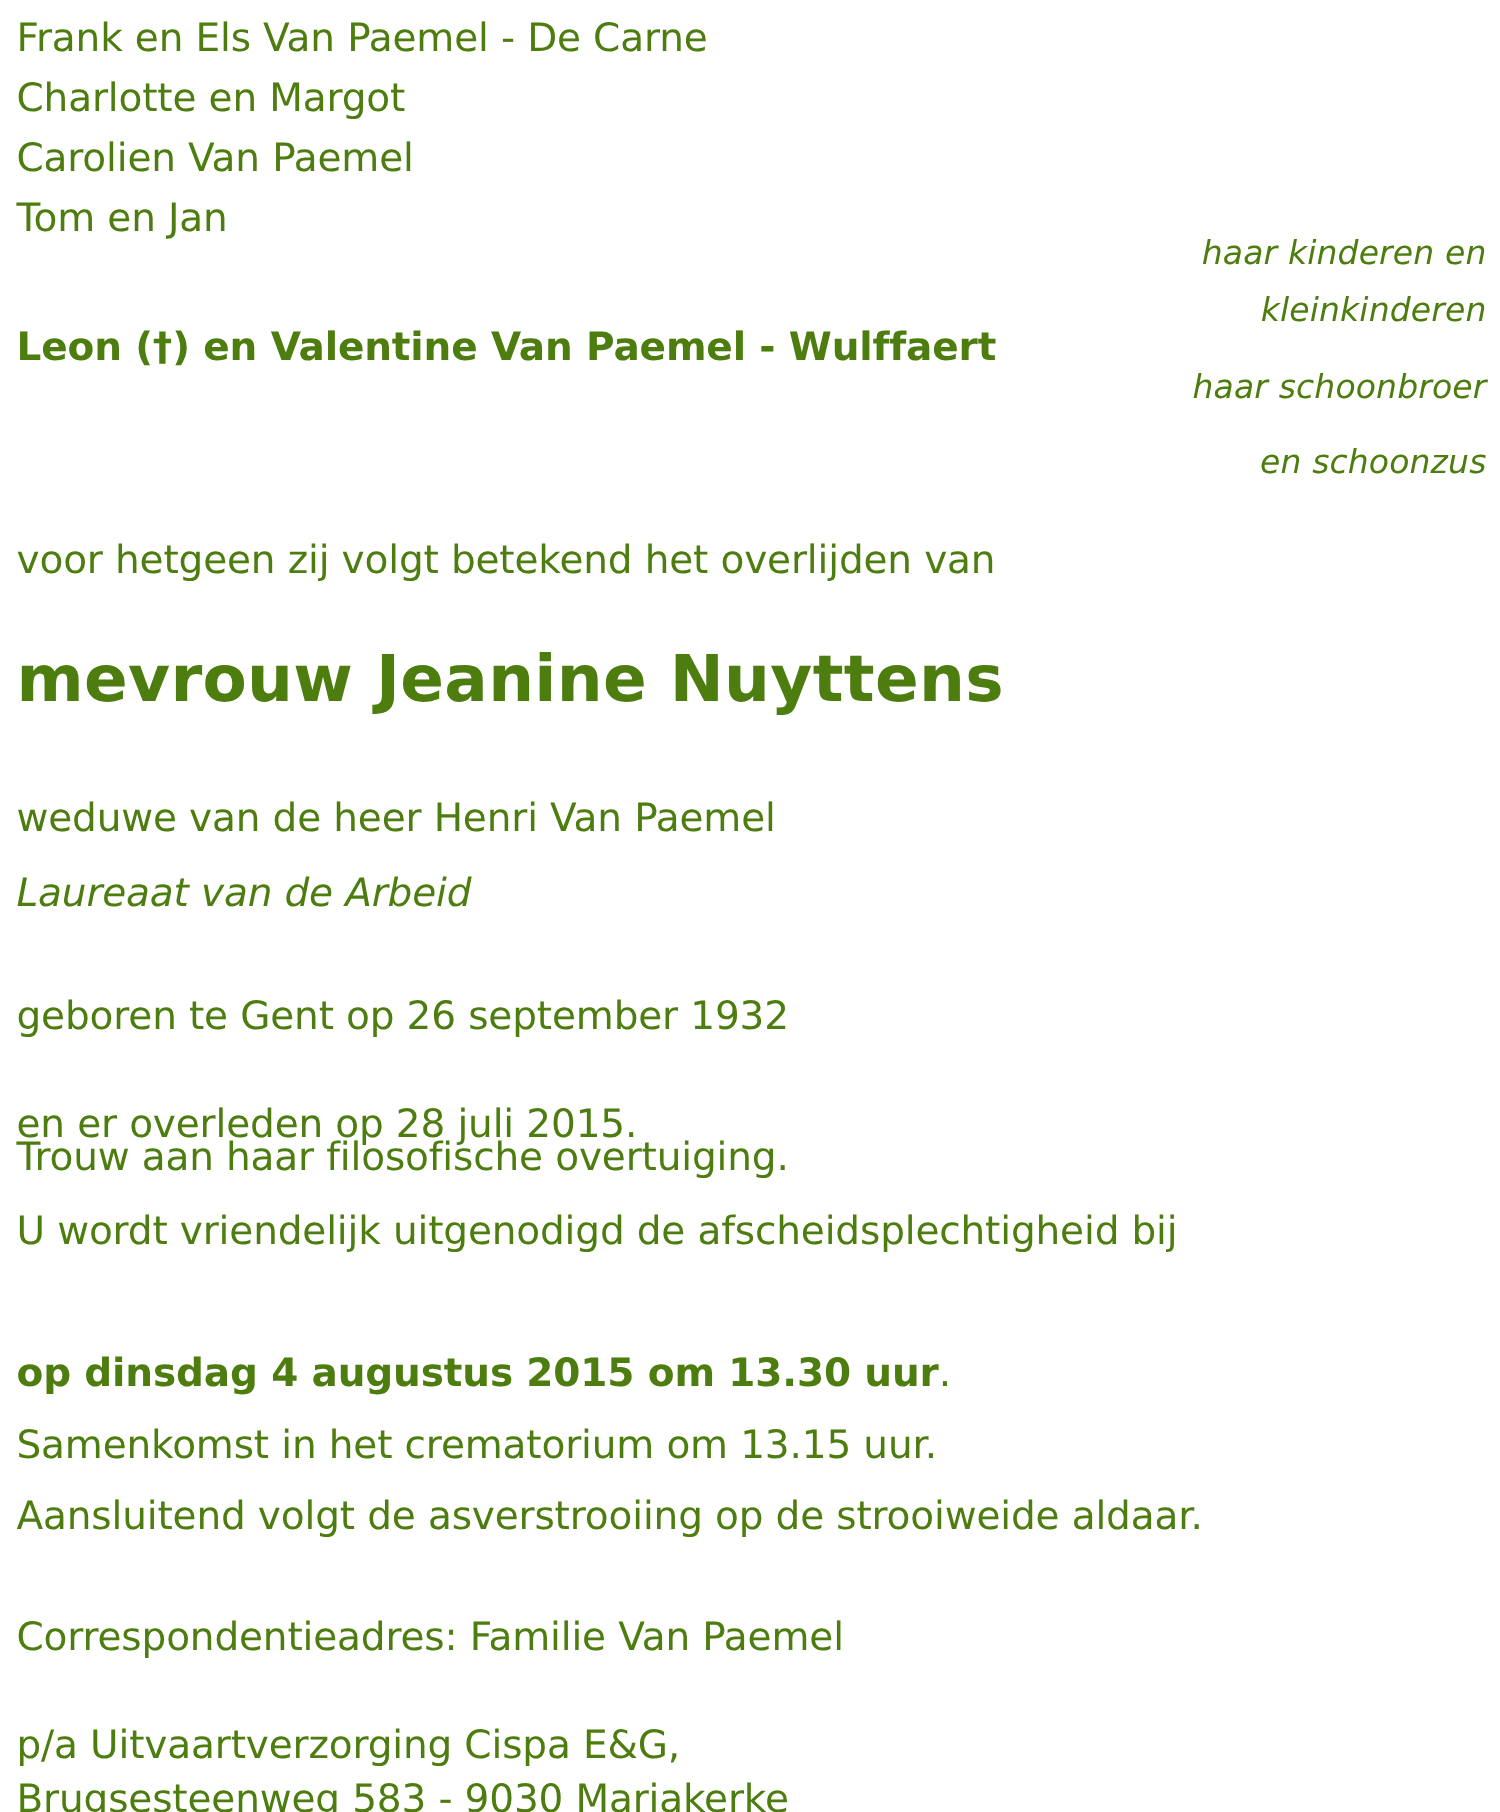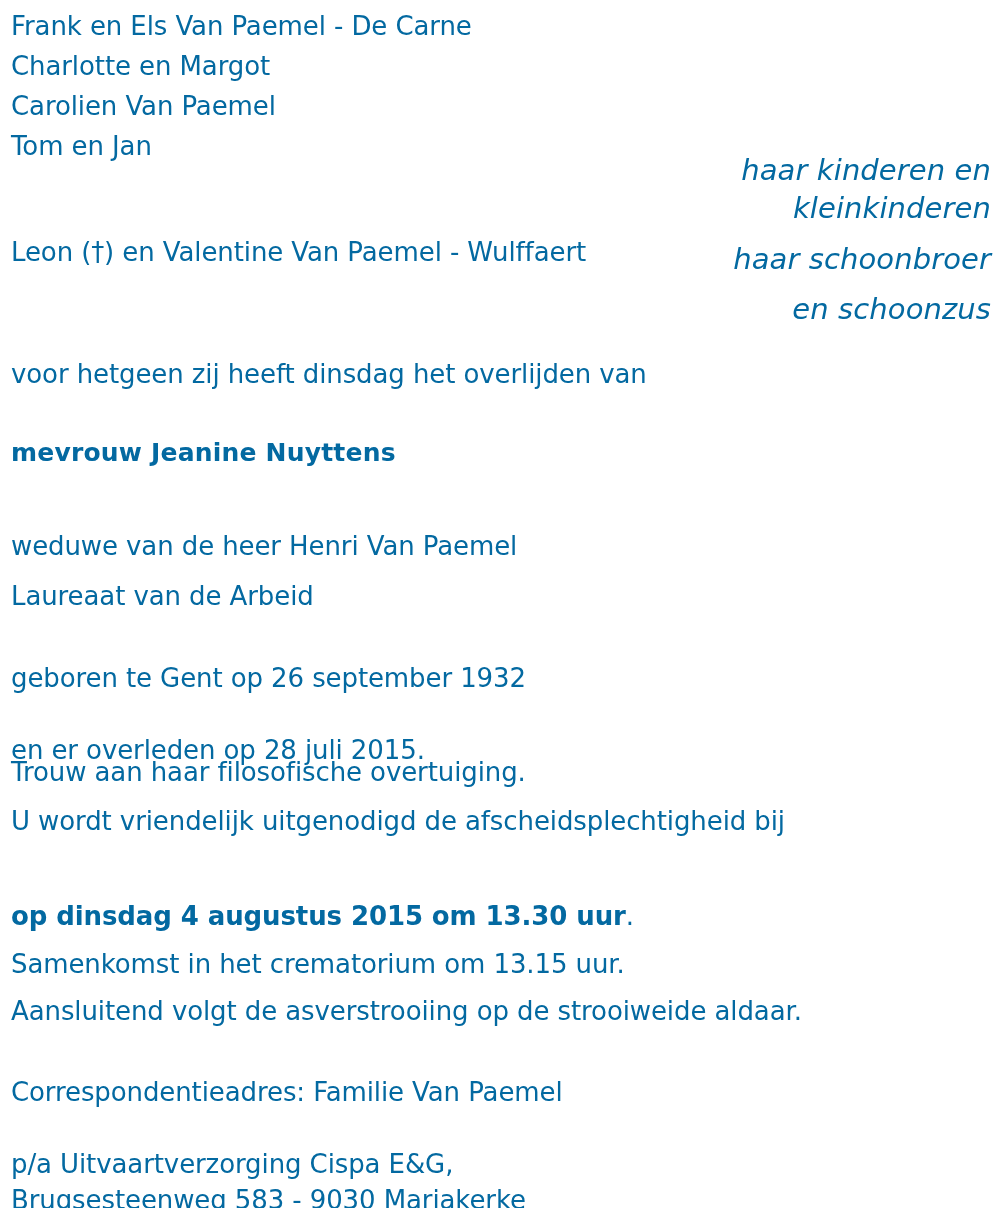--- a/index.html
+++ b/index.html
@@ -23,65 +23,65 @@
     inset: 0;
   }
 
   
   .line {
     position: absolute;
     white-space: nowrap;
     font-size: 26px;
     line-height: 30px;
     letter-spacing: -0.1px;
-    color: #0369a1;
+    color: #4d7c0f;
   }
 
   .left {
     left: 11px;
     text-align: left;
   }
 
   .right {
     right: 9px;
     text-align: right;
     font-style: italic;
-    font-size: 29px;
+    font-size: 22px;
     letter-spacing: 0.1px;
   }
 
   .bold {
     font-weight: 700;
   }
 
   .name-heading {
-    font-size: 25px;
+    font-size: 43px;
     font-weight: 700;
     letter-spacing: 0.2px;
   }
 
   .inline-normal {
     font-weight: 400;
   }
 
   
   .y1  { top: 11px; }
   .y2  { top: 51px; }
   .y3  { top: 91px; text-align: right; }
   .y4  { top: 131px; }
 
-  .y5  { top: 237px; }
+  .y5  { top: 217px; font-weight: bold; }
 
   .y6  { top: 312px; }
   .y7  { top: 359px; }
 
   .y8  { top: 438px; }
 
   .y9  { top: 531px; }
-  .y10 { top: 581px; }
+  .y10 { top: 581px; font-style: italic; }
 
   .y11 { top: 663px; }
   .y12 { top: 710px; margin-top: 25px; }
   .y13 { top: 757px; }
   .y14 { top: 806px; }
   .y15 { top: 855px; }
   .y16 { top: 901px; text-align: right; }
   .y17 { top: 949px; }
   .y18 { top: 996px; }
 
@@ -112,21 +112,21 @@
 
   <div class="line right ry2">kleinkinderen</div>
 
   <div class="line right ry3">haar schoonbroer</div>
 
   <div class="line right ry4">en schoonzus</div>
 
   <div class="line left y5">Leon (†) en Valentine Van Paemel - Wulffaert</div>
 
 
-  <div class="line left y7">voor hetgeen zij heeft dinsdag het overlijden van</div>
+  <div class="line left y7">voor hetgeen zij volgt betekend het overlijden van</div>
 
   <div class="line left y8 name-heading">mevrouw Jeanine Nuyttens</div>
 
   <div class="line left y9">weduwe van de heer Henri Van Paemel</div>
 
   <div class="line left y10">Laureaat van de Arbeid</div>
 
   <div class="line left y11">geboren te Gent op 26 september 1932</div>
 
   <div class="line left y12">en er overleden op 28 juli 2015.</div>

